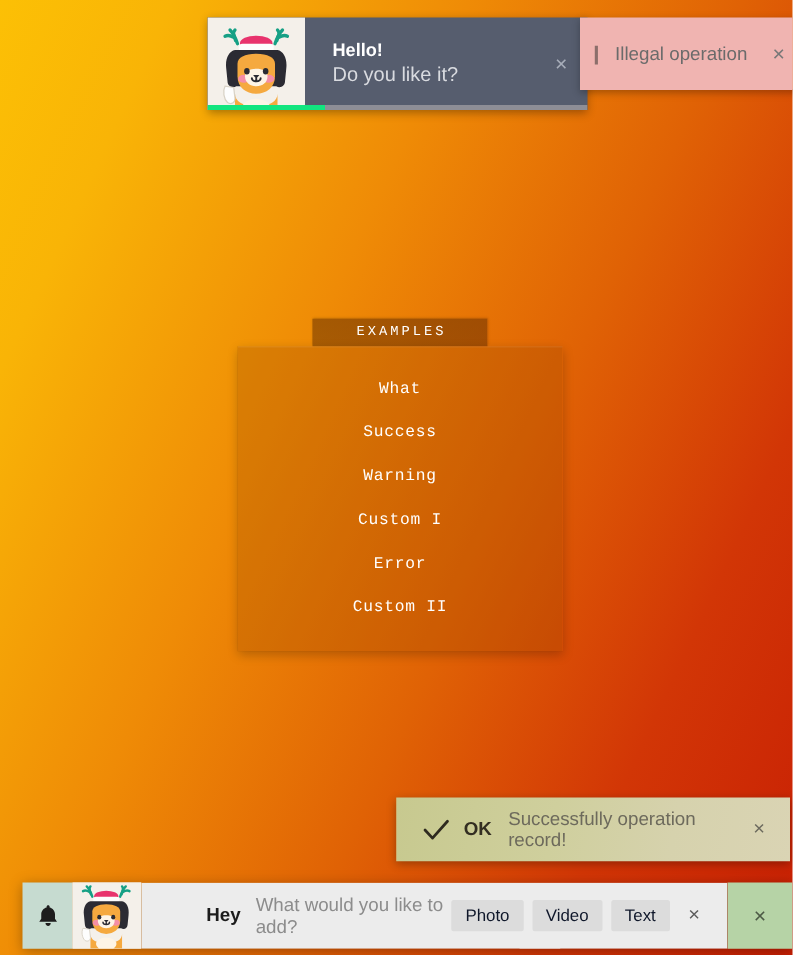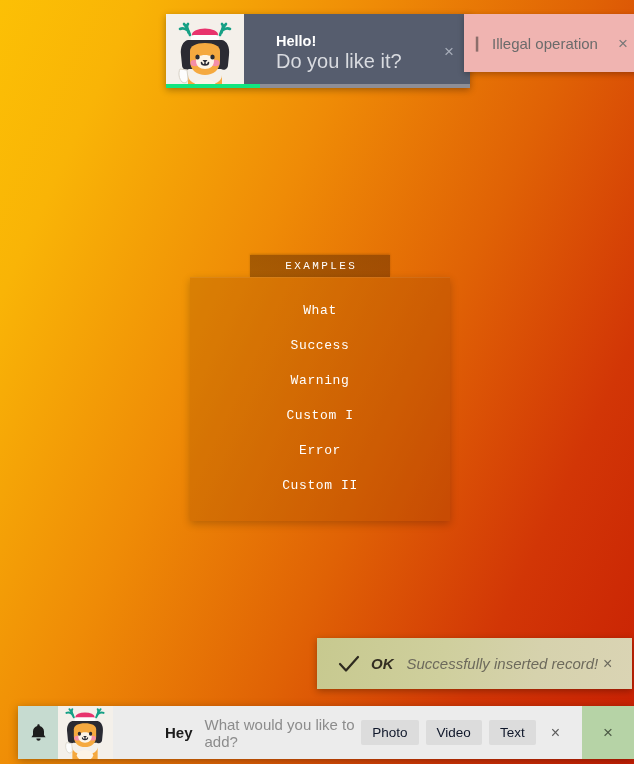--- a/index.html
+++ b/index.html
@@ -50,31 +50,31 @@
     overflow: hidden;
     position: relative;
   }
   #hello-toast .avatar-box svg { display:block; width:78px; height:78px; margin-top:-1px;}
   #hello-toast .hello-body {
     flex: 1 1 auto;
     position: relative;
     display: flex;
     flex-direction: column;
     justify-content: center;
-    padding-left: 32px;
+    padding-left: 22px;
   }
   #hello-toast .hello-title {
     color: #ffffff;
     font-size: 14.5px;
     font-weight: bold;
     line-height: 19px;
   }
   #hello-toast .hello-sub {
     color: #d9dbe0;
-    font-size: 20px;
+    font-size: 16px;
     line-height: 20px;
   }
   #hello-toast .toast-close {
     position: absolute;
     right: 16px;
     top: 50%;
     transform: translateY(-50%);
     color: #a7adb9;
     font-size: 17px;
     cursor: pointer;
@@ -169,21 +169,20 @@
   #ok-toast {
     position: absolute;
     left: 317px;
     top: 638px;
     width: 315px;
     height: 51px;
     background: linear-gradient(100deg, #c7c98f 0%, #cfcf9d 40%, #d6d2ad 70%, #dad4b4 100%);
     box-shadow: 0 2px 7px rgba(0,0,0,0.3);
     display: flex;
     align-items: center;
-    font-style: italic;
   }
   #ok-toast .check-icon {
     margin-left: 21px;
     width: 22px;
     height: 22px;
     flex: 0 0 22px;
   }
   #ok-toast .ok-label {
     margin-left: 11px;
     color: #332e22;
@@ -350,21 +349,21 @@
   </div>
 </div>
 
 <div id="ok-toast">
   <span class="check-icon">
     <svg viewBox="0 0 22 22" xmlns="http://www.w3.org/2000/svg">
       <path d="M2 11 L8 17.5 L20 4" stroke="#2e2a1f" stroke-width="2.2" fill="none" stroke-linecap="round" stroke-linejoin="round"></path>
     </svg>
   </span>
   <span class="ok-label">OK</span>
-  <span class="ok-msg">Successfully inserted record!</span>
+  <span class="ok-msg">Successfully operation record!</span>
   <span class="toast-close close-x">×</span>
 </div>
 
 <div id="bottom-bar">
   <div class="bell-box">
     <span>
       <svg viewBox="0 0 17 19" xmlns="http://www.w3.org/2000/svg">
         <path d="M8.5 1.2 C9.2 1.2 9.7 1.7 9.7 2.3 L9.7 3 C12.2 3.6 14 5.8 14 8.4 L14 12 L15.6 14.3 L1.4 14.3 L3 12 L3 8.4 C3 5.8 4.8 3.6 7.3 3 L7.3 2.3 C7.3 1.7 7.8 1.2 8.5 1.2 Z" fill="#1d1d1d"></path>
         <path d="M6.4 15.4 L10.6 15.4 C10.6 16.7 9.7 17.7 8.5 17.7 C7.3 17.7 6.4 16.7 6.4 15.4 Z" fill="#1d1d1d"></path>
       </svg>

